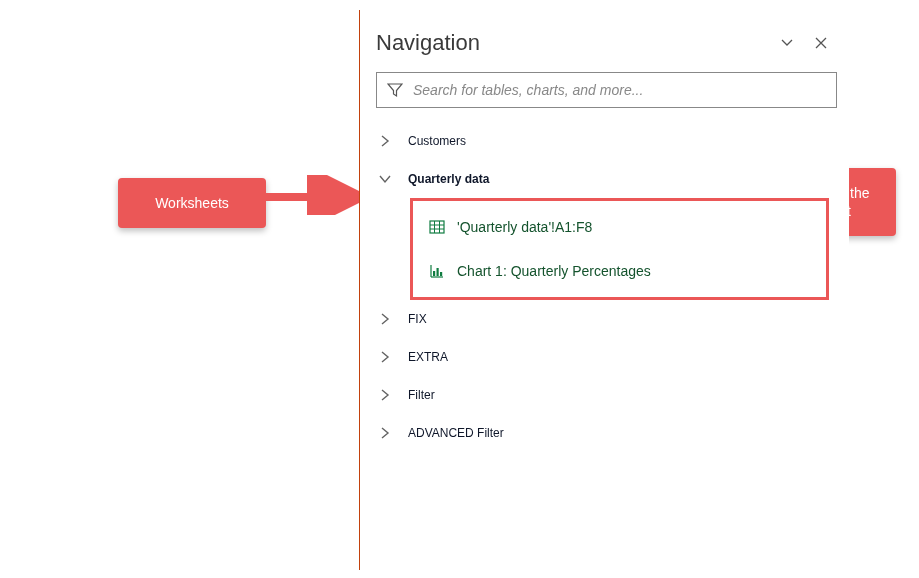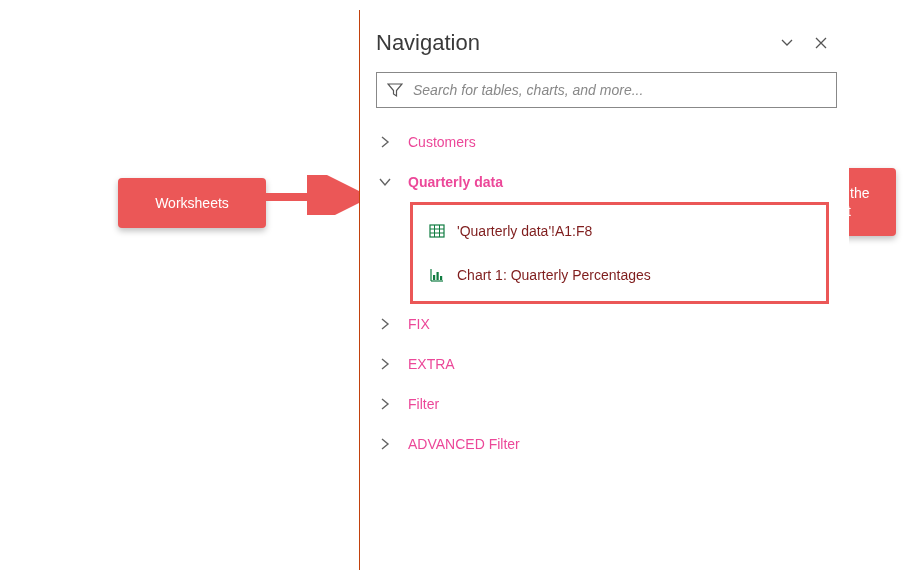--- a/index.html
+++ b/index.html
@@ -82,22 +82,22 @@
     .tree-chevron {
       width: 14px;
       height: 14px;
       color: #636363;
       display: flex;
       align-items: center;
       justify-content: center;
       flex-shrink: 0;
     }
     .tree-label {
-      font-size: 14px;
-      color: #ec4899;
+      font-size: 12px;
+      color: #0f172a;
     }
     .tree-children {
       padding: 0 20px 0 50px;
     }
     .child-box {
       border: 3px solid #eb5757;
       padding: 4px 8px;
     }
     .child-item {
       display: flex;
@@ -109,21 +109,21 @@
     .child-icon {
       width: 16px;
       height: 16px;
       flex-shrink: 0;
       display: flex;
       align-items: center;
       justify-content: center;
     }
     .child-label {
       font-size: 14px;
-      color: #7f1d1d;
+      color: #14532d;
     }
     .table-icon-svg { color: #107c41; }
     .chart-icon-svg { color: #107c41; }
 
     .callout {
       position: absolute;
       background: #eb5757;
       color: #fff;
       font-size: 14px;
       padding: 16px 20px;

